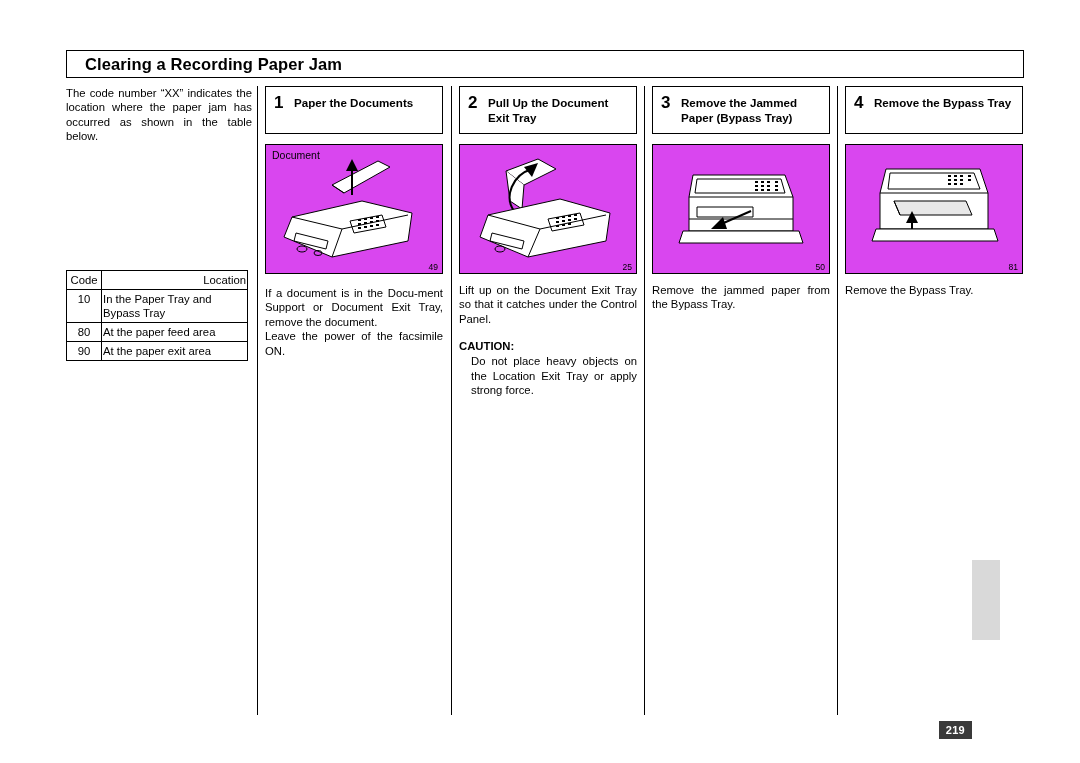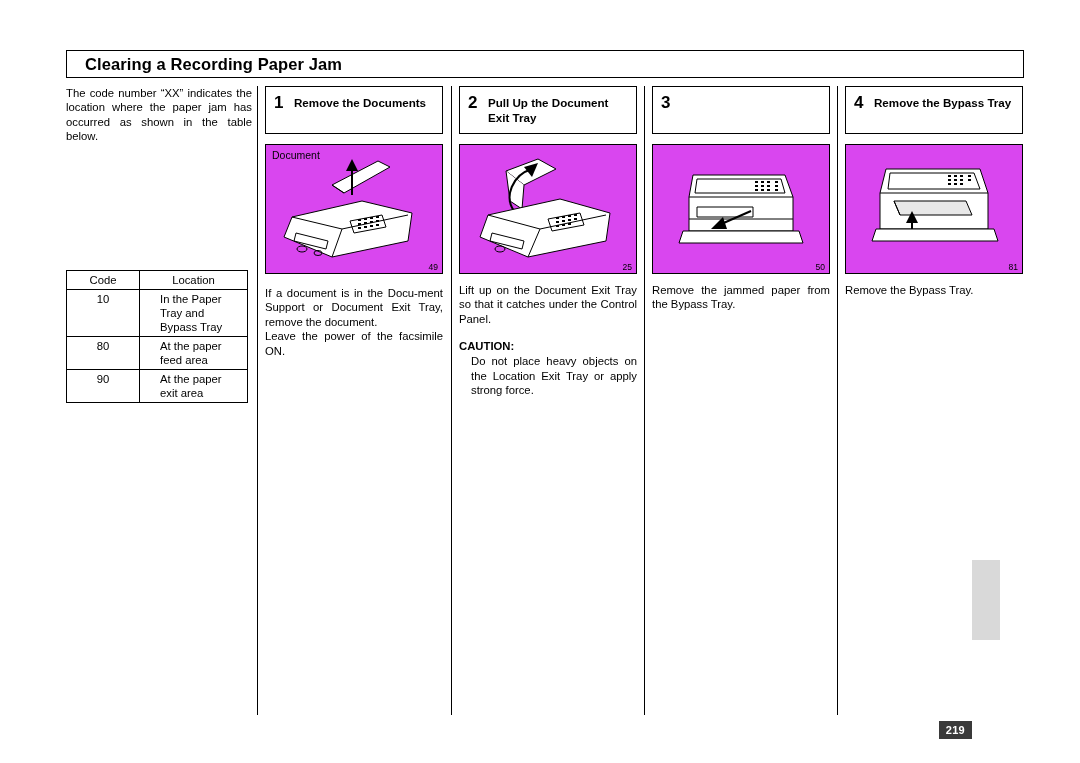--- a/index.html
+++ b/index.html
@@ -60,33 +60,33 @@
   .code-table {
     position: absolute;
     left: 66px;
     top: 270px;
     width: 182px;
     border-collapse: collapse;
     font-size: 11.3px;
   }
   .code-table td {
     border: 1px solid #000;
-    padding: 2px 20px;
+    padding: 2px 1px;
     line-height: 14px;
     vertical-align: top;
   }
   .code-table td.col-code {
     width: 32px;
     text-align: center;
   }
   .code-table tr.head td {
     text-align: center;
   }
   .code-table tr.head td.col-loc {
-    text-align: center;
+    text-align: right;
   }
 
   
   .vsep {
     position: absolute;
     width: 1px;
     background: #000;
     top: 86px;
     height: 629px;
   }
@@ -222,21 +222,21 @@
     </table>
 
   <div class="vsep" style="left:257px;"></div>
   <div class="vsep" style="left:451px;"></div>
   <div class="vsep" style="left:644px;"></div>
   <div class="vsep" style="left:837px;"></div>
 
   <div class="step-col" style="left:265px; width:178px;">
     <div class="step-header">
       <div class="step-num">1</div>
-      <div class="step-title">Remove the Documents</div>
+      <div class="step-title">Paper the Documents</div>
     </div>
     <div class="illus">
       <div class="doc-label">Document</div>
       <svg width="176" height="128" viewBox="0 0 176 128">
         <g fill="none" stroke="#000" stroke-width="1">
 
           <path d="M66 40 L112 16 L124 22 L78 48 Z" fill="#fff"></path>
           <path d="M66 40 L78 48"></path>
 
           <path d="M86 50 L86 22" stroke-width="2"></path>
@@ -315,20 +315,21 @@
     <div class="step-body">
       <p>Lift up on the Document Exit Tray so that it catches under the Control Panel.</p>
     </div>
     <div class="caution-head">CAUTION:</div>
     <div class="caution-body">Do not place heavy objects on the Location Exit Tray or apply strong force.</div>
   </div>
 
   <div class="step-col" style="left:652px; width:178px;">
     <div class="step-header">
       <div class="step-num">3</div>
+      <div class="step-title">Remove the Jammed Paper (Bypass Tray)</div>
     </div>
     <div class="illus">
       <svg width="176" height="128" viewBox="0 0 176 128">
         <g fill="none" stroke="#000" stroke-width="1">
 
           <path d="M40 30 L132 30 L140 52 L140 86 L36 86 L36 52 Z" fill="#fff"></path>
           <path d="M36 52 L140 52"></path>
           <path d="M44 34 L128 34 L132 48 L42 48 Z"></path>
           <path d="M36 74 L140 74"></path>
 

